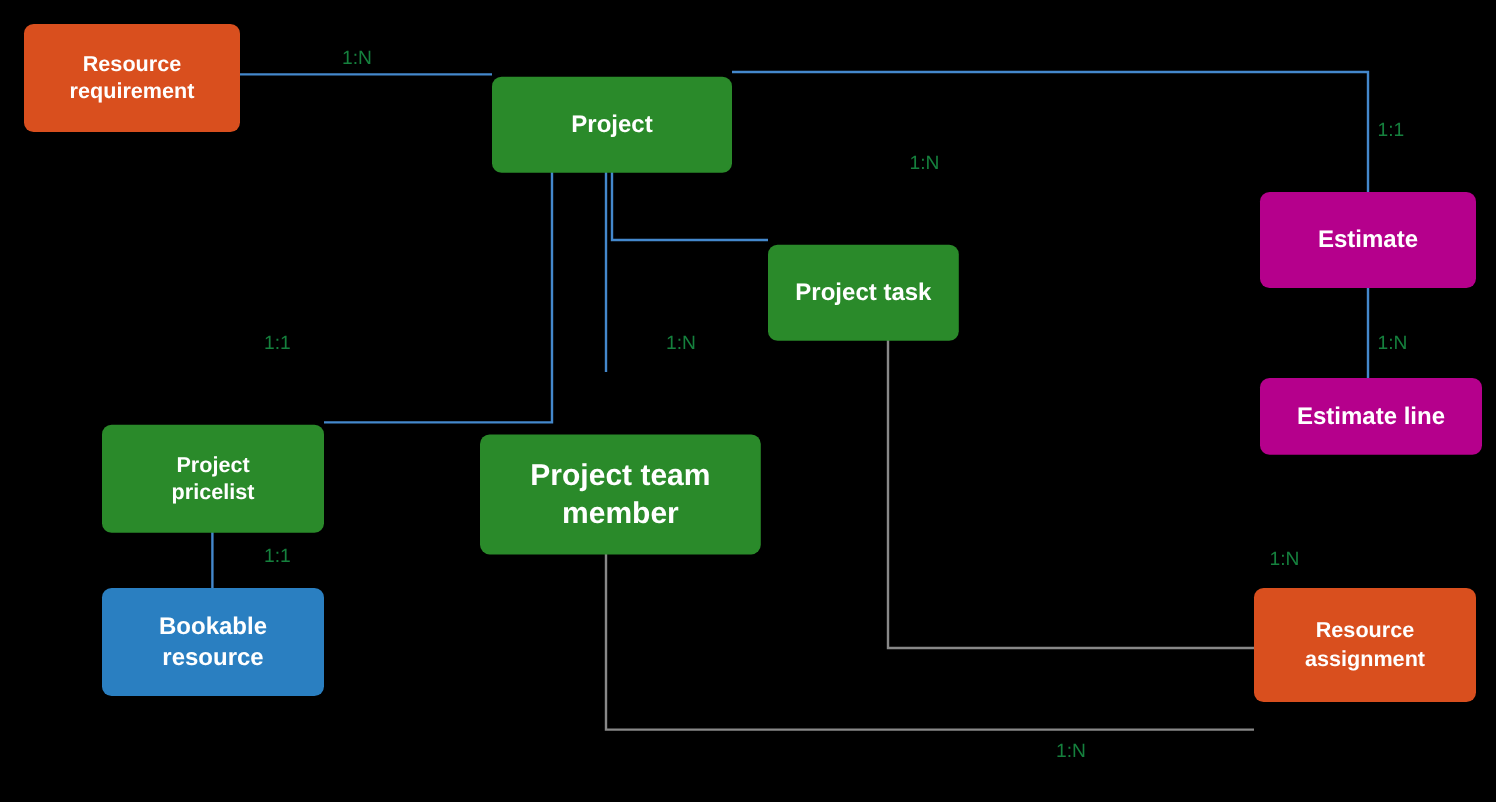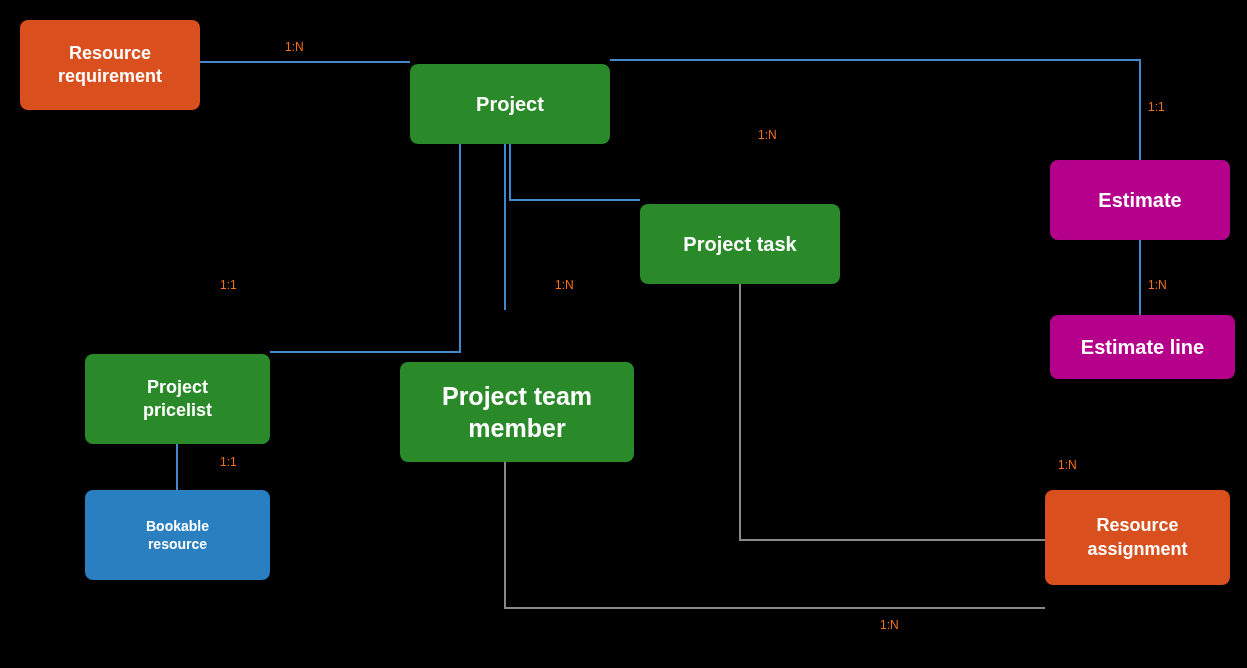--- a/index.html
+++ b/index.html
@@ -26,22 +26,22 @@
       line-height: 1.3;
     }
 
     .node-green { background: #2a8a2a; margin-top: 44px; }
     .node-orange { background: #d94f1e; }
     .node-magenta { background: #b5008c; }
     .node-blue { background: #2a7fc1; }
 
     .label {
       position: absolute;
-      color: #f97316;
-      font-size: 12px;
+      color: #15803d;
+      font-size: 16px;
       font-weight: 500;
     }
 
     svg.lines {
       position: absolute;
       top: 0; left: 0;
       width: 1247px;
       height: 668px;
       pointer-events: none;
     }
@@ -68,31 +68,31 @@
   <polyline points="740,240 740,540 1045,540" fill="none" stroke="#888" stroke-width="2"></polyline>
 
   <polyline points="505,410 505,608 1045,608" fill="none" stroke="#888" stroke-width="2"></polyline>
 </svg>
 
 <div class="node node-orange" style="left:20px; top:20px; width:180px; height:90px; font-size:18px;">Resource
 requirement</div>
 
 <div class="node node-green" style="left:410px; top:20px; width:200px; height:80px;">Project</div>
 
-<div class="node node-green" style="left:640px; top:160px; width:200px; height:80px;">Project task</div>
+<div class="node node-green" style="left:640px; top:160px; width:159px; height:80px;">Project task</div>
 
 <div class="node node-magenta" style="left:1050px; top:160px; width:180px; height:80px;">Estimate</div>
 
 <div class="node node-green" style="left:85px; top:310px; width:185px; height:90px; font-size:18px;">Project<br>pricelist</div>
 
 <div class="node node-green" style="left:400px; top:318px; width:234px; height:100px; font-size:25px;">Project team<br>member</div>
 
 <div class="node node-magenta" style="left:1050px; top:315px; width:185px; height:64px;">Estimate line</div>
 
-<div class="node node-blue" style="left:85px; top:490px; width:185px; height:90px; font-size:14px;">Bookable<br>resource</div>
+<div class="node node-blue" style="left:85px; top:490px; width:185px; height:90px; font-size:20px;">Bookable<br>resource</div>
 
 <div class="node node-orange" style="left:1045px; top:490px; width:185px; height:95px; font-size:18px;">Resource<br>assignment</div>
 
 <div class="label" style="left:285px; top:40px;">1:N</div>
 
 <div class="label" style="left:758px; top:128px;">1:N</div>
 
 <div class="label" style="left:1148px; top:100px;">1:1</div>
 
 <div class="label" style="left:220px; top:278px;">1:1</div>

